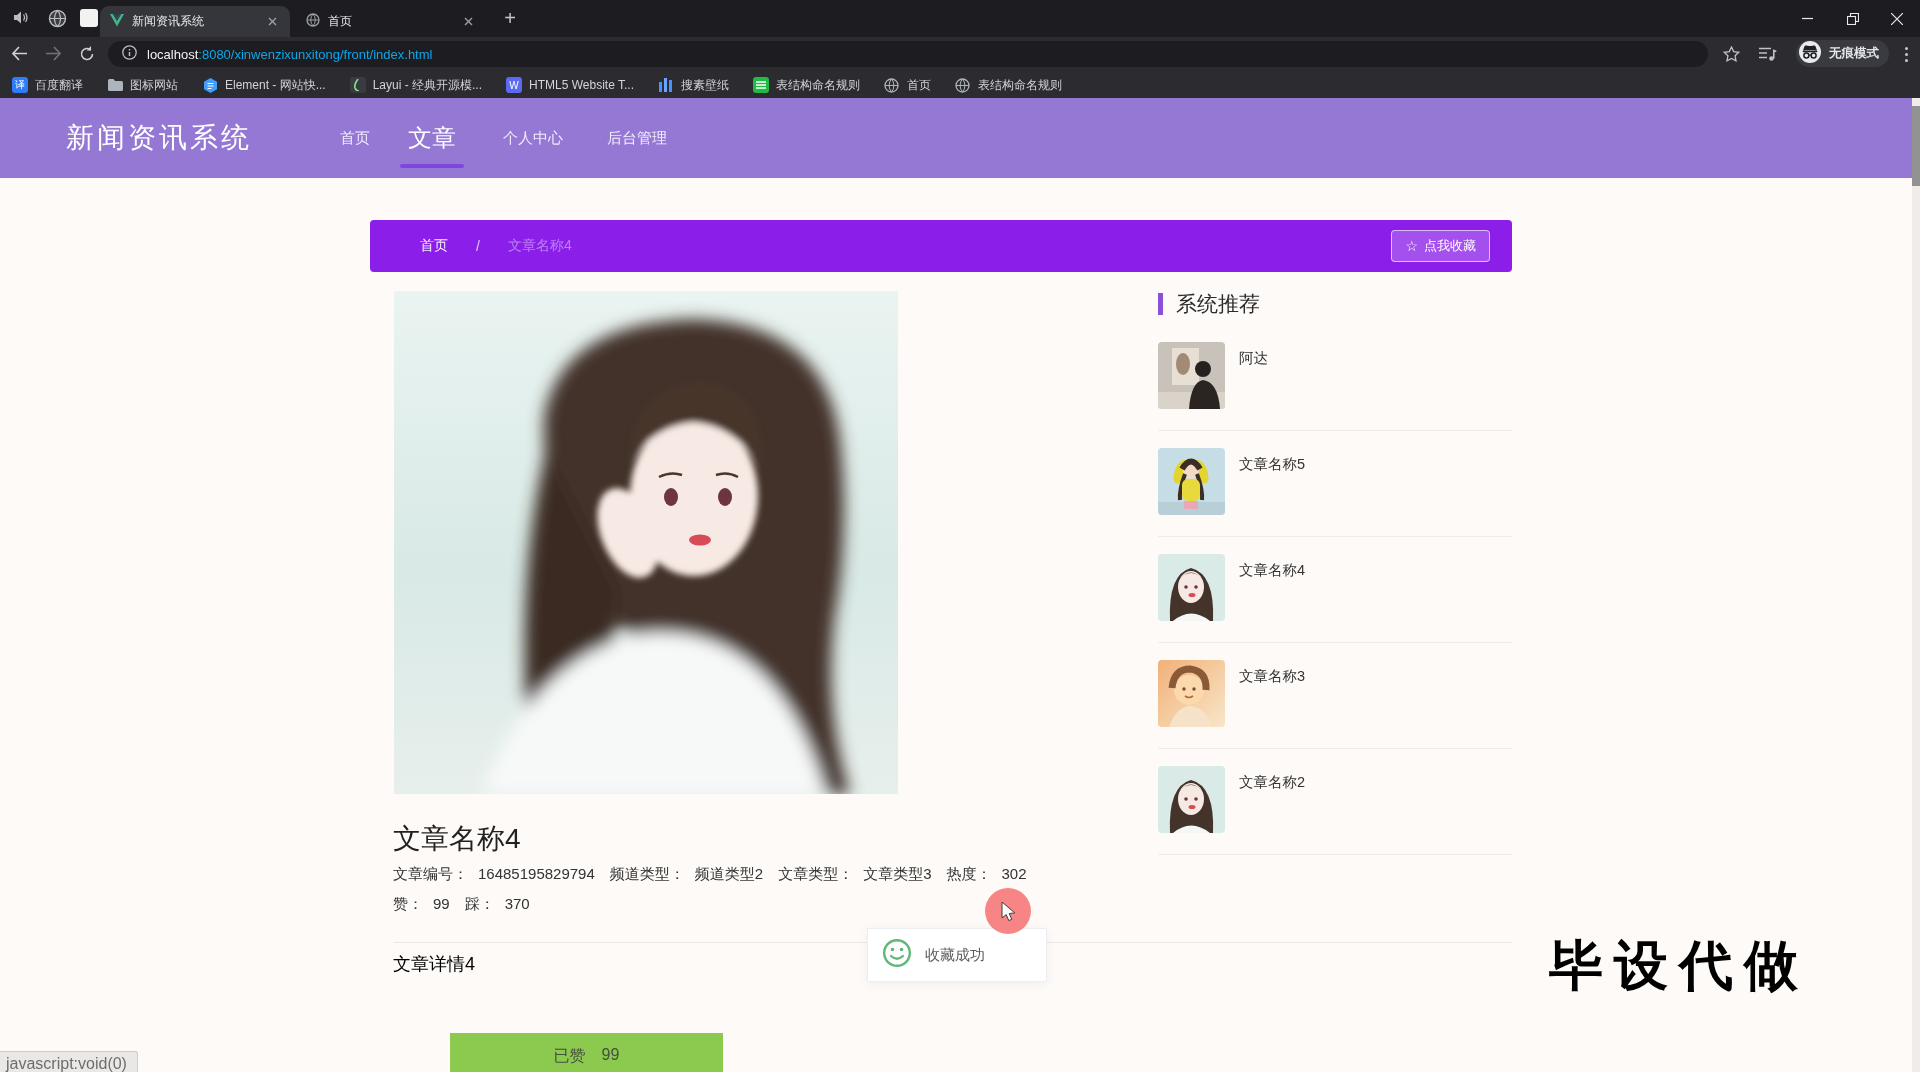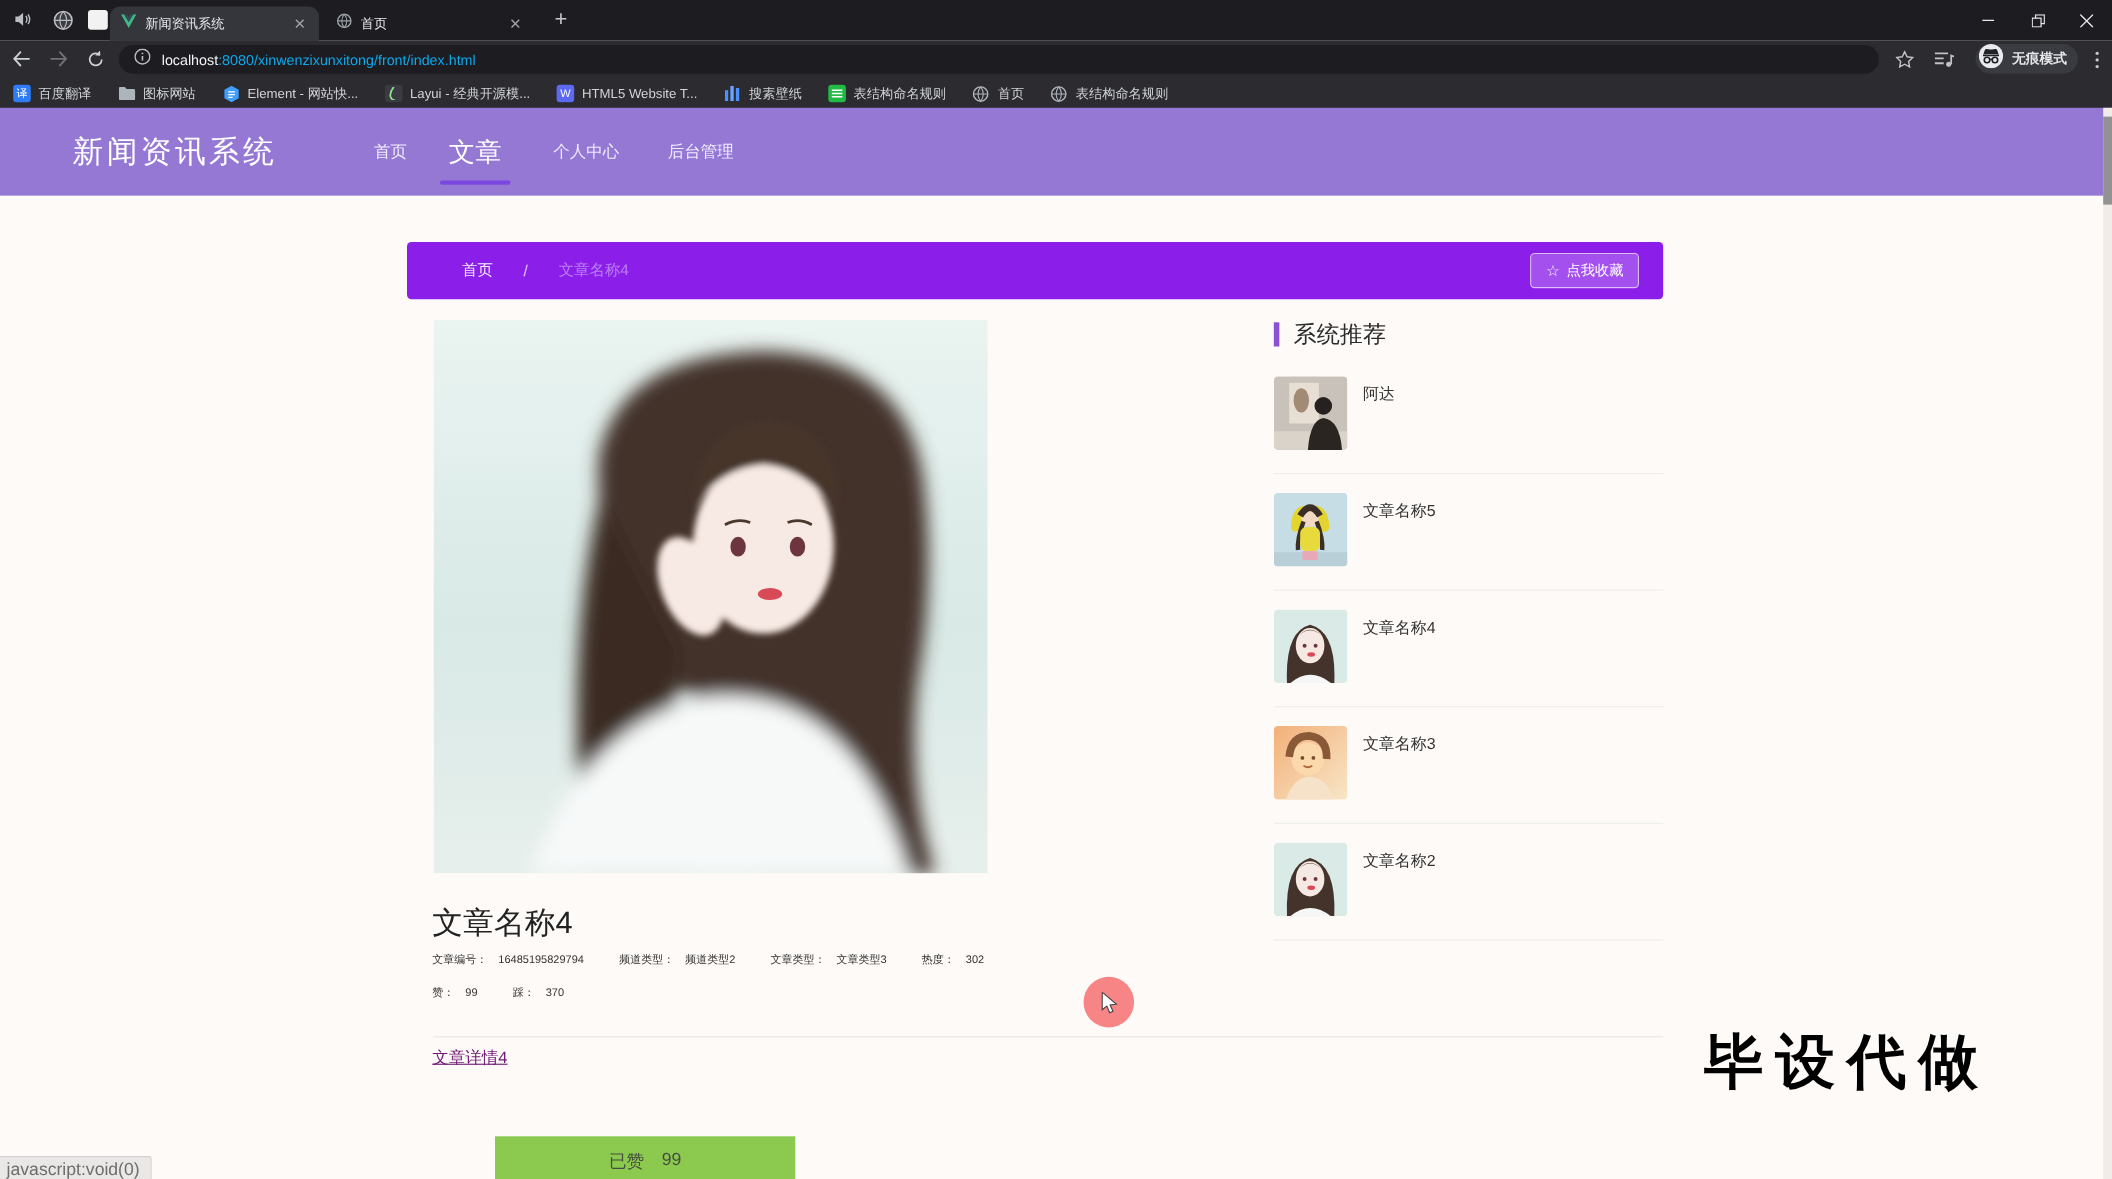--- a/index.html
+++ b/index.html
@@ -58,25 +58,25 @@
   .bc-home { font-size:14px; color:#f5ecff; }
   .bc-sep  { font-size:14px; color:rgba(255,255,255,.75); margin:0 28px; }
   .bc-cur  { font-size:14px; color:rgba(255,255,255,.42); }
   .collect-btn { margin-left:auto; height:32px; padding:0 13px; display:flex; align-items:center; gap:6px;
                  background:rgba(255,255,255,.22); border:1px solid rgba(255,255,255,.62); border-radius:4px;
                  color:#fff; font-size:13px; }
   .collect-star { font-size:14px; line-height:1; }
 
   .article-image { position:absolute; left:394px; top:113px; width:504px; height:503px; overflow:hidden; }
   .article-title { position:absolute; left:393px; top:642px; font-size:28px; color:#222; font-weight:500; }
-  .meta-row { position:absolute; left:393px; display:flex; gap:32px; font-size:10px; color:#333; }
+  .meta-row { position:absolute; left:393px; display:flex; gap:15px; font-size:15px; color:#333; }
   .meta-row .val { margin-left:10px; }
   .row1 { top:687px; } .row2 { top:717px; }
   .content-divider { position:absolute; left:394px; top:764px; width:1118px; border-top:1px solid #e9e9e9; }
-  .article-detail { position:absolute; left:393px; top:774px; font-size:15px; color:#701a75;text-decoration:underline; }
+  .article-detail { position:absolute; left:393px; top:774px; font-size:18px; color:#000000; }
   .like-btn { position:absolute; left:450px; top:855px; width:273px; height:64px;
               background:var(--like_green,#8cc94f); display:flex; justify-content:center;
               padding-top:13px; gap:16px; font-size:16px; color:#454f3e; }
 
   
   .sidebar { position:absolute; left:1158px; top:112px; width:354px; }
   .sb-header { display:flex; align-items:center; gap:13px; }
   .sb-marker { width:5px; height:22px; background:var(--sidebar_marker,#8a50d8); }
   .sb-title { font-size:21px; color:#2b2b2b; font-weight:500; }
   .sb-item { position:absolute; left:0; width:354px; height:89px; border-bottom:1px solid #ededed;
@@ -456,20 +456,31 @@
             <circle cx="28" cy="33" r="1.8" fill="#6d3540"></circle>
             <circle cx="38" cy="33" r="1.8" fill="#6d3540"></circle>
             <ellipse cx="34" cy="41" rx="3.5" ry="2" fill="#d84a55"></ellipse>
             <path d="M15 67 Q33 52 52 67 Z" fill="#f5f7f7"></path>
           </svg>
       </span>
       <span class="sb-label">文章名称2</span>
     </div>
   </div>
 
+  <div class="toast">
+    <span>
+      <svg width="30" height="30" viewBox="0 0 30 30">
+          <circle cx="15" cy="15" r="12.8" fill="none" stroke="#5fb878" stroke-width="2.4"></circle>
+          <circle cx="10.5" cy="11.5" r="1.8" fill="#5fb878"></circle>
+          <circle cx="19.5" cy="11.5" r="1.8" fill="#5fb878"></circle>
+          <path d="M9 18 Q15 23.5 21 18" stroke="#5fb878" stroke-width="2.2" fill="none" stroke-linecap="round"></path>
+        </svg>
+    </span>
+    <span class="toast-text">收藏成功</span>
+  </div>
 
   <div class="click-circle">
     <svg width="17" height="22" viewBox="0 0 17 22">
       <path d="M1 0l0 16 4.2-3.4 2.6 6 3-1.3-2.6-5.8 5.6-.6z" fill="#fff" stroke="#333" stroke-width="1"></path>
     </svg>
   </div>
 
   <div class="watermark">毕设代做</div>
 </div>
 

